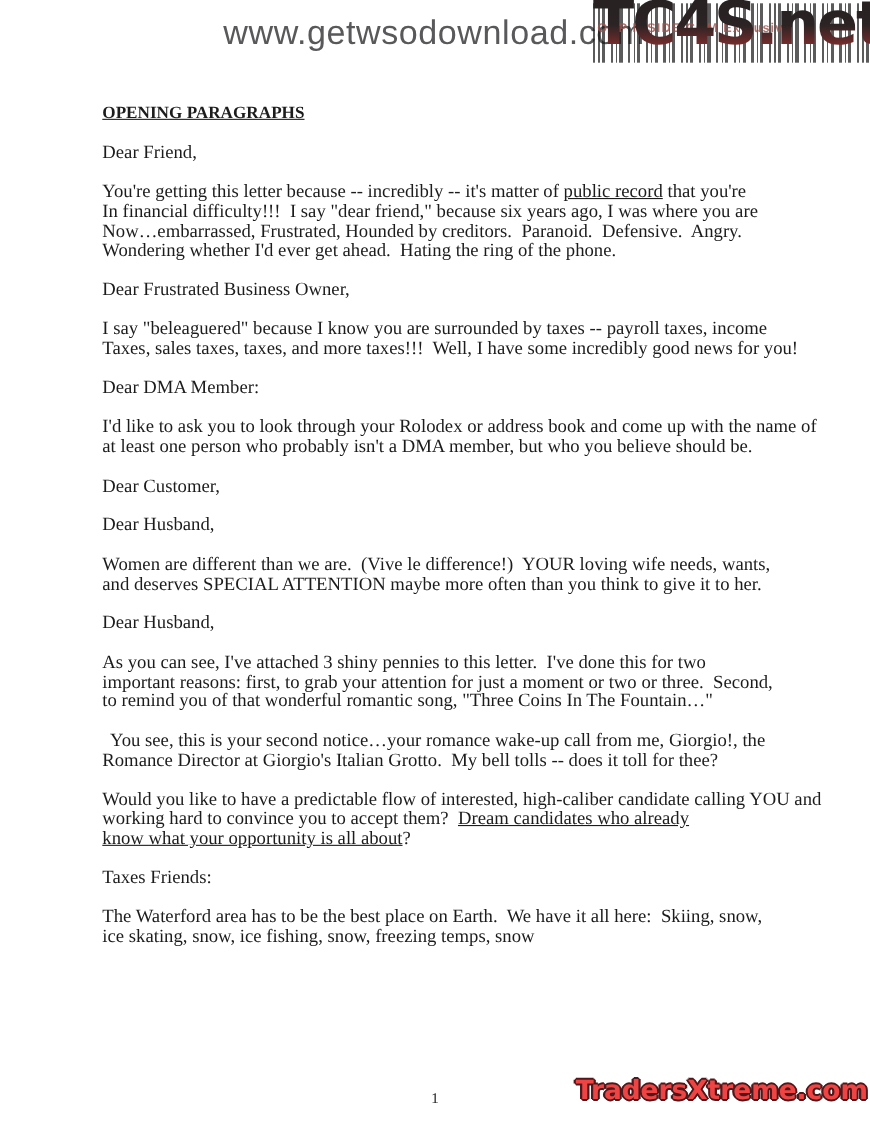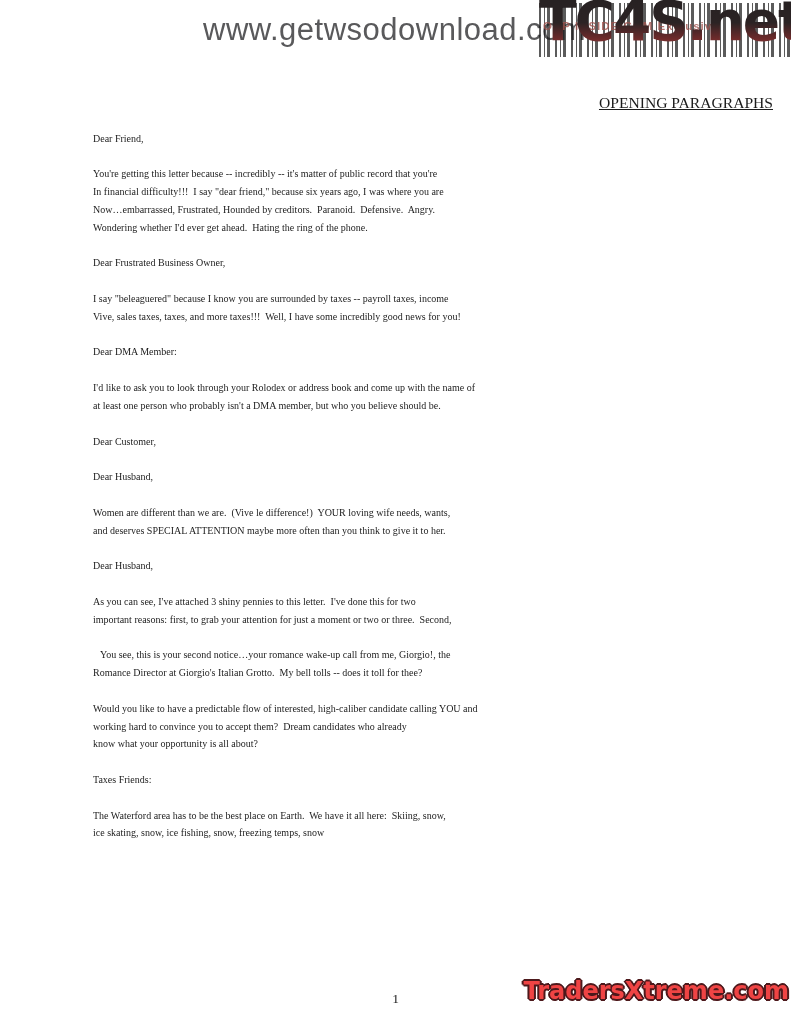--- a/index.html
+++ b/index.html
@@ -41,27 +41,27 @@
   @supports (-webkit-background-clip: text){
     .tc4s .txt{
       background:linear-gradient(180deg,#262122 0%,#2b2324 52%,#6f2b2b 82%,#93474a 100%);
       -webkit-background-clip:text;background-clip:text;color:transparent;
     }
   }
 
   
   .letter{position:absolute;left:93px;top:94px;width:680px;}
   .heading{
-    font-weight:normal;text-decoration:underline;
+    font-weight:bold;text-decoration:underline;
     font-size:15.6px;height:17.9px;line-height:17.9px;
-    margin:0 0 17.7px 0;white-space:pre;text-align:right;
+    margin:0 0 17.7px 0;white-space:pre;
   }
   .para{margin:0 0 17.7px 0;}
-  .line{height:17.9px;line-height:17.9px;font-size:10px;white-space:pre;}
-  .u{margin-top:17px;}
+  .line{height:17.9px;line-height:17.9px;font-size:17px;white-space:pre;}
+  .u{text-decoration:underline;margin-top:17px;}
   .indent-first .line:first-child{padding-left:7px;}
 
   
   .dlsub{
     position:absolute;left:255px;top:483px;z-index:5;
     font-family:"DejaVu Serif","Liberation Serif",serif;font-weight:bold;
     font-size:40px;letter-spacing:2px;line-height:1.15;white-space:nowrap;
     color:#c5262c;
     text-shadow:
       -2px 0 0 #ffffff, 2px 0 0 #ffffff, 0 -2px 0 #ffffff, 0 2px 0 #ffffff,
@@ -110,21 +110,21 @@
         <div class="line"><span>You're getting this letter because -- incredibly -- it's matter of </span><span class="u">public record</span><span> that you're</span></div>
         <div class="line"><span>In financial difficulty!!!  I say "dear friend," because six years ago, I was where you are</span></div>
         <div class="line"><span>Now…embarrassed, Frustrated, Hounded by creditors.  Paranoid.  Defensive.  Angry.</span></div>
         <div class="line"><span>Wondering whether I'd ever get ahead.  Hating the ring of the phone.</span></div>
       </div>
       <div class="para">
         <div class="line"><span>Dear Frustrated Business Owner,</span></div>
       </div>
       <div class="para">
         <div class="line"><span>I say "beleaguered" because I know you are surrounded by taxes -- payroll taxes, income</span></div>
-        <div class="line"><span>Vive, sales taxes, taxes, and more taxes!!!  Well, I have some incredibly good news for you!</span></div>
+        <div class="line"><span>Taxes, sales taxes, taxes, and more taxes!!!  Well, I have some incredibly good news for you!</span></div>
       </div>
       <div class="para">
         <div class="line"><span>Dear DMA Member:</span></div>
       </div>
       <div class="para">
         <div class="line"><span>I'd like to ask you to look through your Rolodex or address book and come up with the name of</span></div>
         <div class="line"><span>at least one person who probably isn't a DMA member, but who you believe should be.</span></div>
       </div>
       <div class="para">
         <div class="line"><span>Dear Customer,</span></div>
@@ -135,20 +135,21 @@
       <div class="para">
         <div class="line"><span>Women are different than we are.  (Vive le difference!)  YOUR loving wife needs, wants,</span></div>
         <div class="line"><span>and deserves SPECIAL ATTENTION maybe more often than you think to give it to her.</span></div>
       </div>
       <div class="para">
         <div class="line"><span>Dear Husband,</span></div>
       </div>
       <div class="para">
         <div class="line"><span>As you can see, I've attached 3 shiny pennies to this letter.  I've done this for two</span></div>
         <div class="line"><span>important reasons: first, to grab your attention for just a moment or two or three.  Second,</span></div>
+        <div class="line"><span>to remind you of that wonderful romantic song, "Three Coins In The Fountain…"</span></div>
       </div>
       <div class="para indent-first">
         <div class="line"><span>You see, this is your second notice…your romance wake-up call from me, Giorgio!, the</span></div>
         <div class="line"><span>Romance Director at Giorgio's Italian Grotto.  My bell tolls -- does it toll for thee?</span></div>
       </div>
       <div class="para">
         <div class="line"><span>Would you like to have a predictable flow of interested, high-caliber candidate calling YOU and</span></div>
         <div class="line"><span>working hard to convince you to accept them?  </span><span class="u">Dream candidates who already</span></div>
         <div class="line"><span class="u">know what your opportunity is all about</span><span>?</span></div>
       </div>

